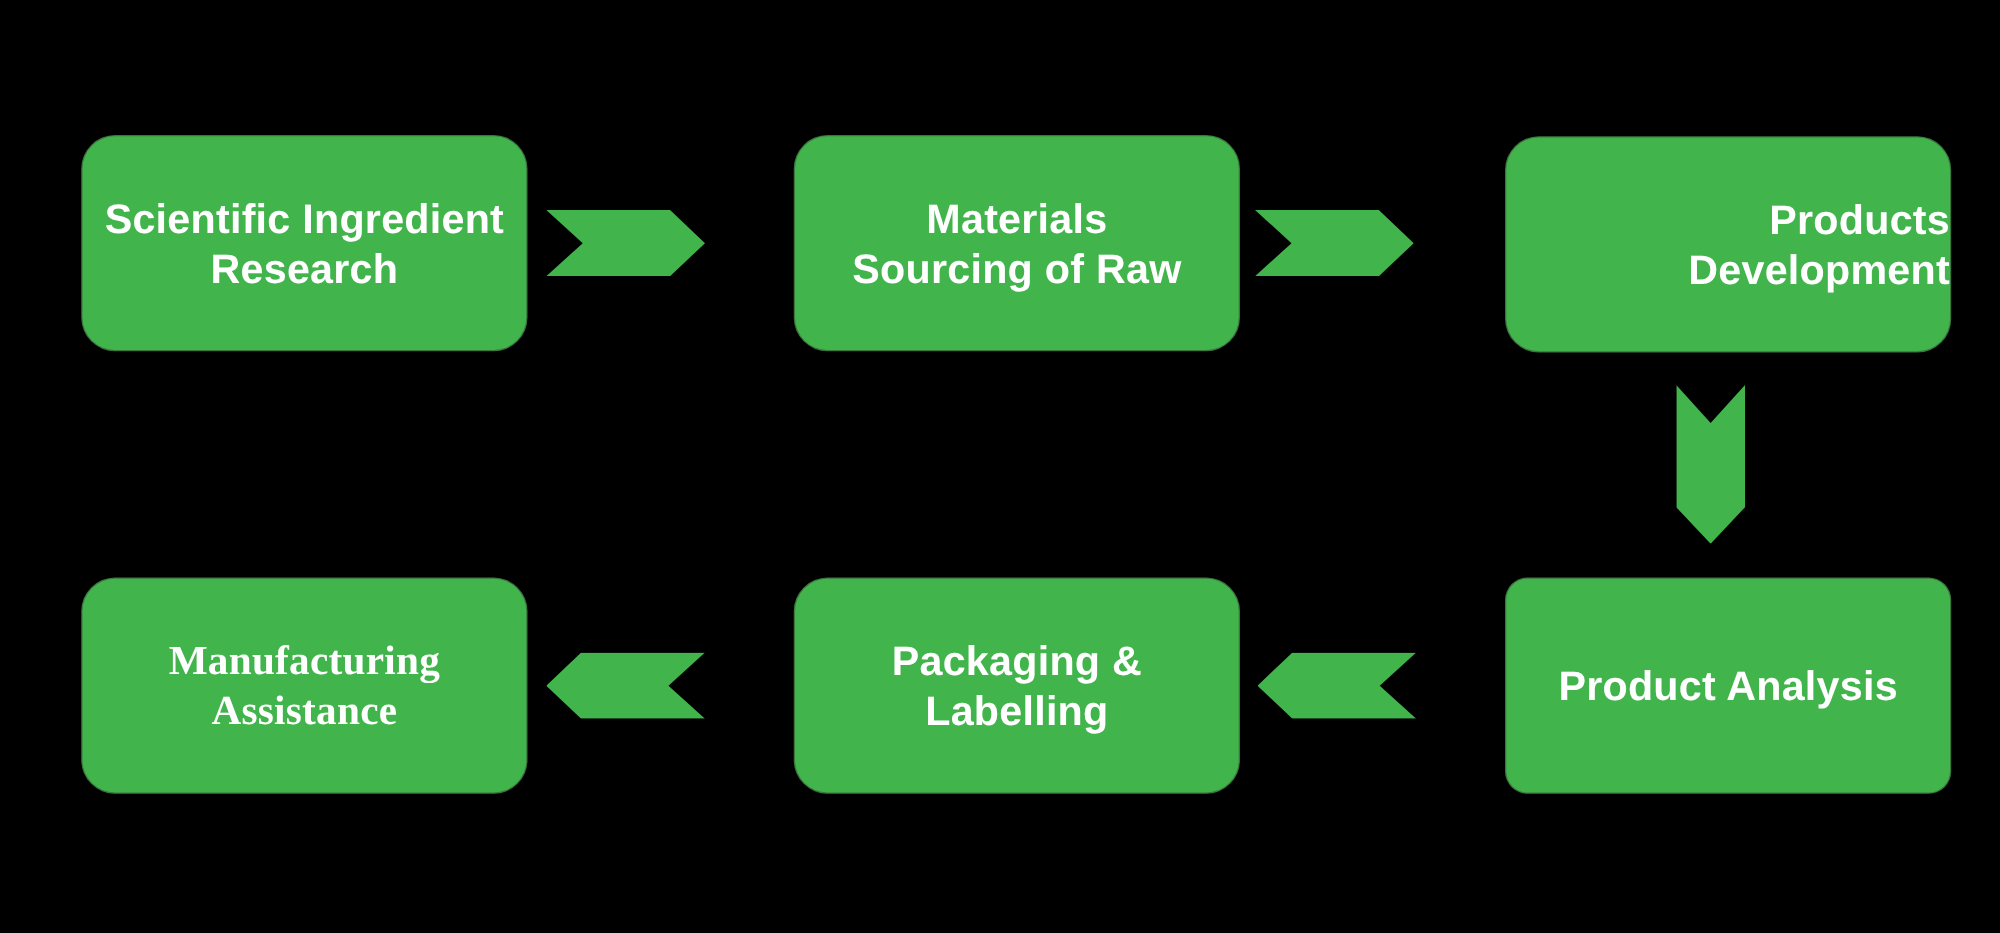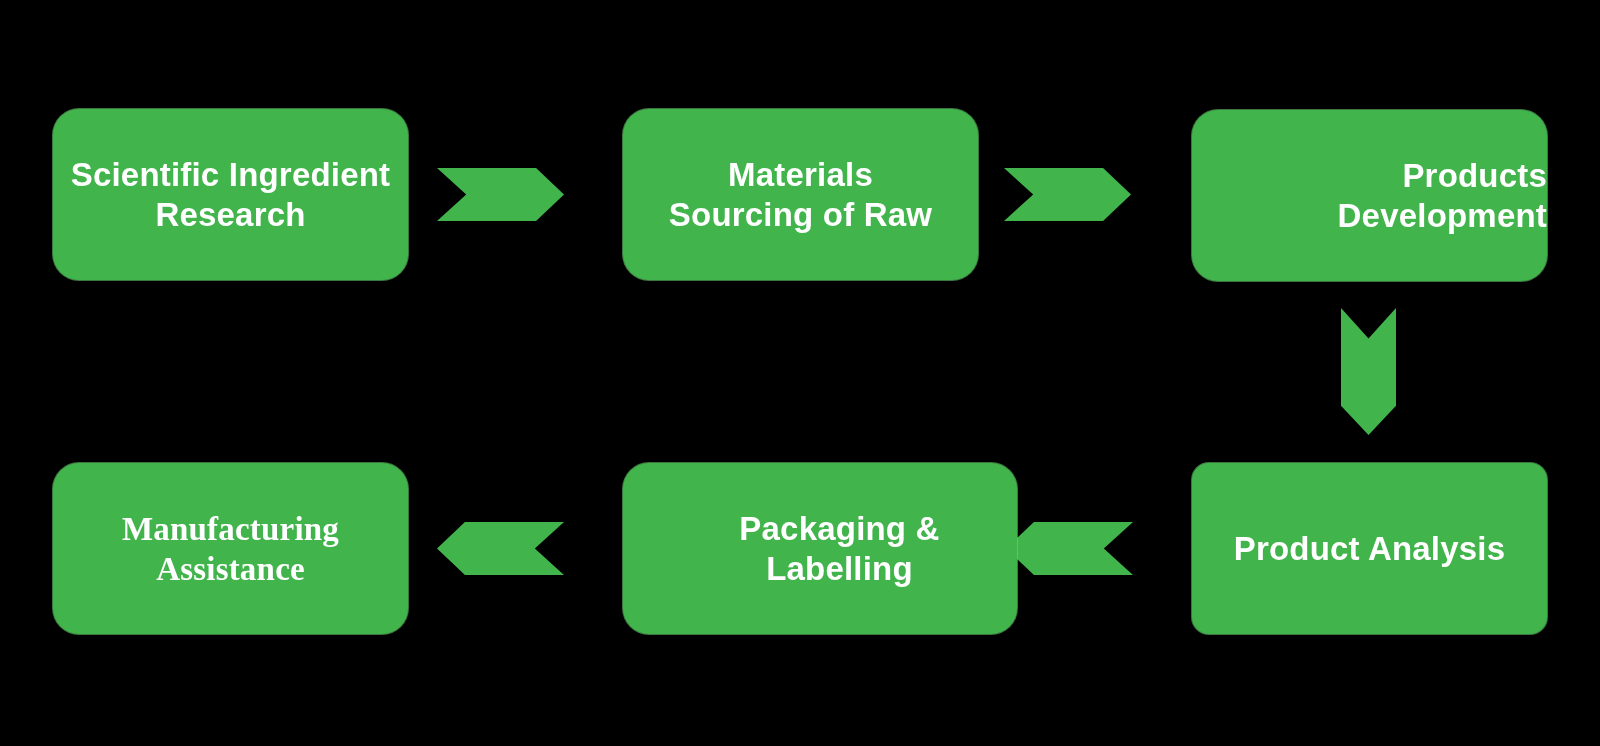--- a/index.html
+++ b/index.html
@@ -25,27 +25,28 @@
     display: flex;
     flex-direction: column;
     align-items: center;
     justify-content: center;
     text-align: center;
     color: #ffffff;
     font-size: 33px;
     font-weight: bold;
     line-height: 40px;
     letter-spacing: 0.2px;
+    margin-left: 13px;
   }
   .node-line { display: block; }
   .n1 { left: 53px;   top: 109px; }
   .n2 { left: 623px;  top: 109px; }
   .n3 { left: 1192px; top: 110px; align-items: flex-end; }
   .n4 { left: 1192px; top: 463px; border-radius: 17px; }
-  .n5 { left: 623px;  top: 463px; padding-left: 39px; }
+  .n5 { left: 623px;  top: 463px; }
   .n6 { left: 53px;   top: 463px; font-family: Liberation Serif, serif; }
 
   .arrow {
     position: absolute;
     background: #41b44b;
   }
   .arrow-right {
     width: 127px;
     height: 53px;
     clip-path: polygon(0 0, 78% 0, 100% 50%, 78% 100%, 0 100%, 23% 50%);

